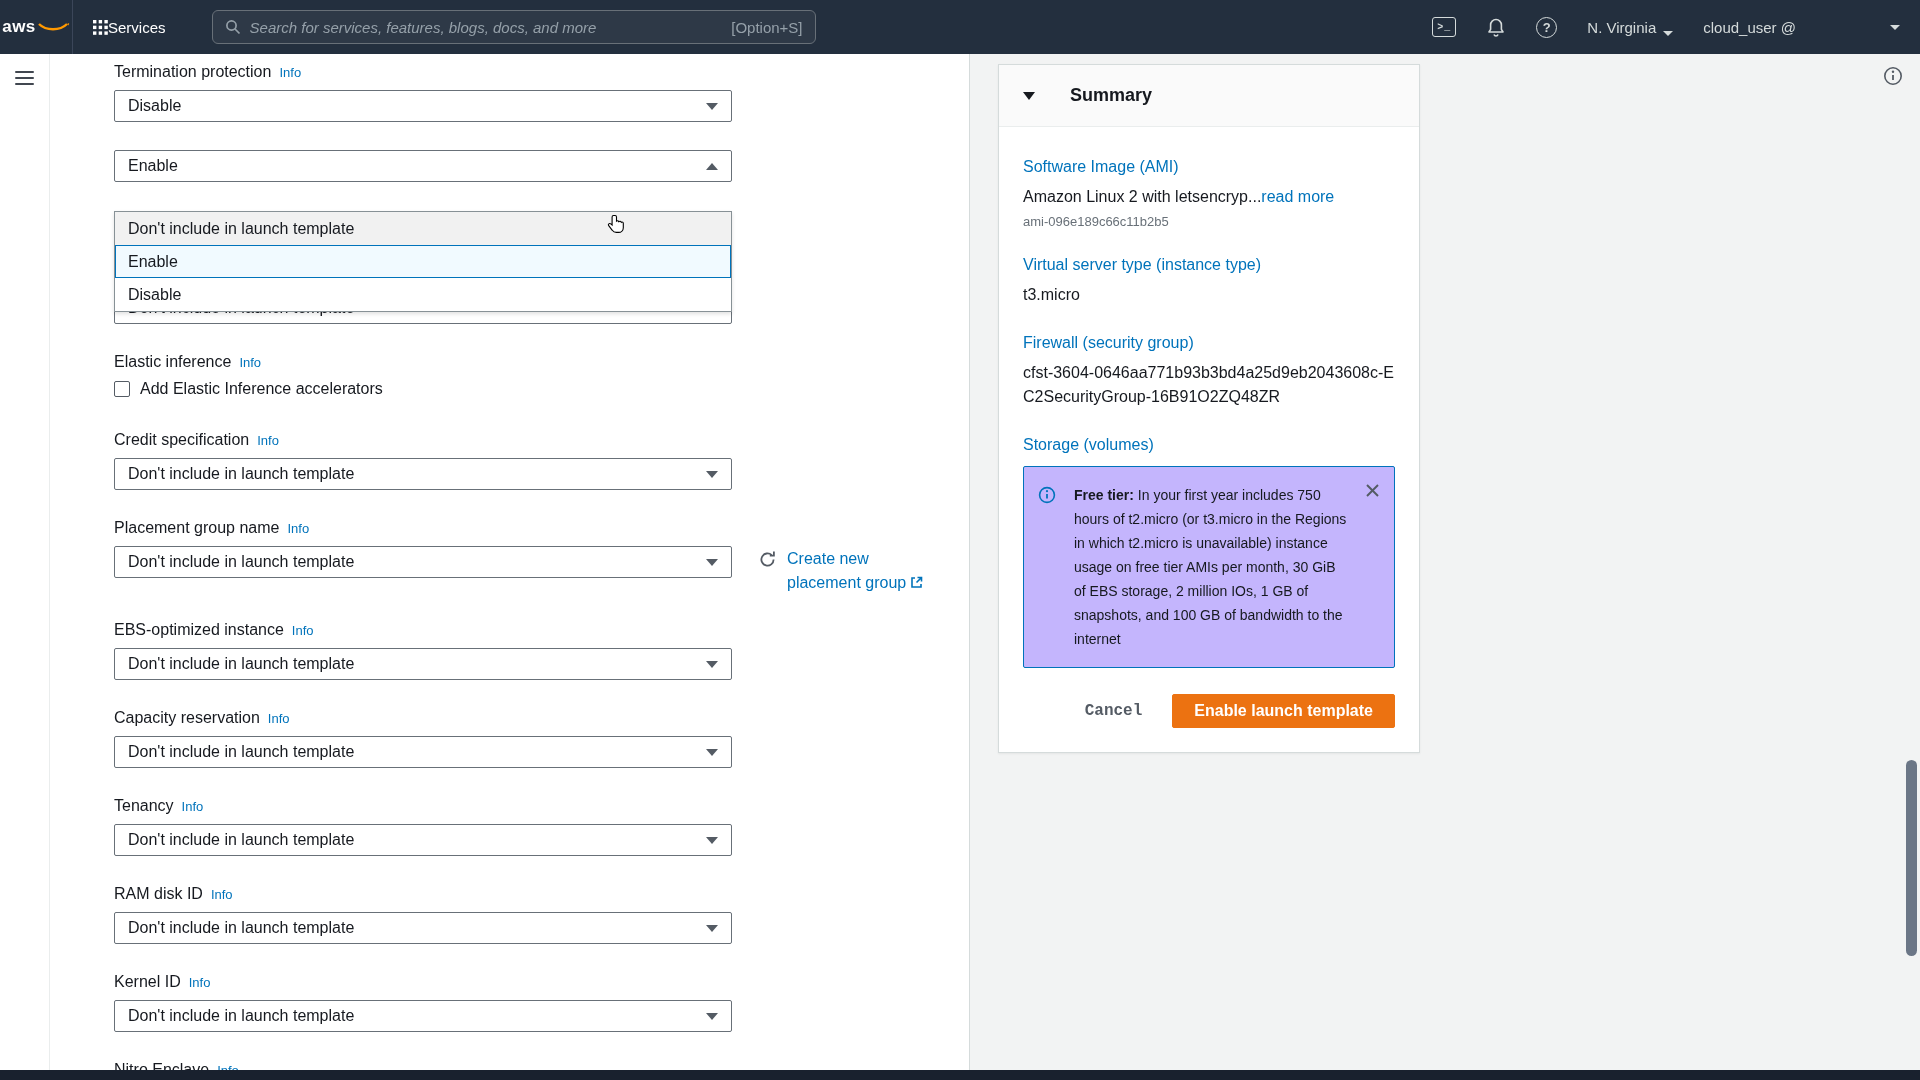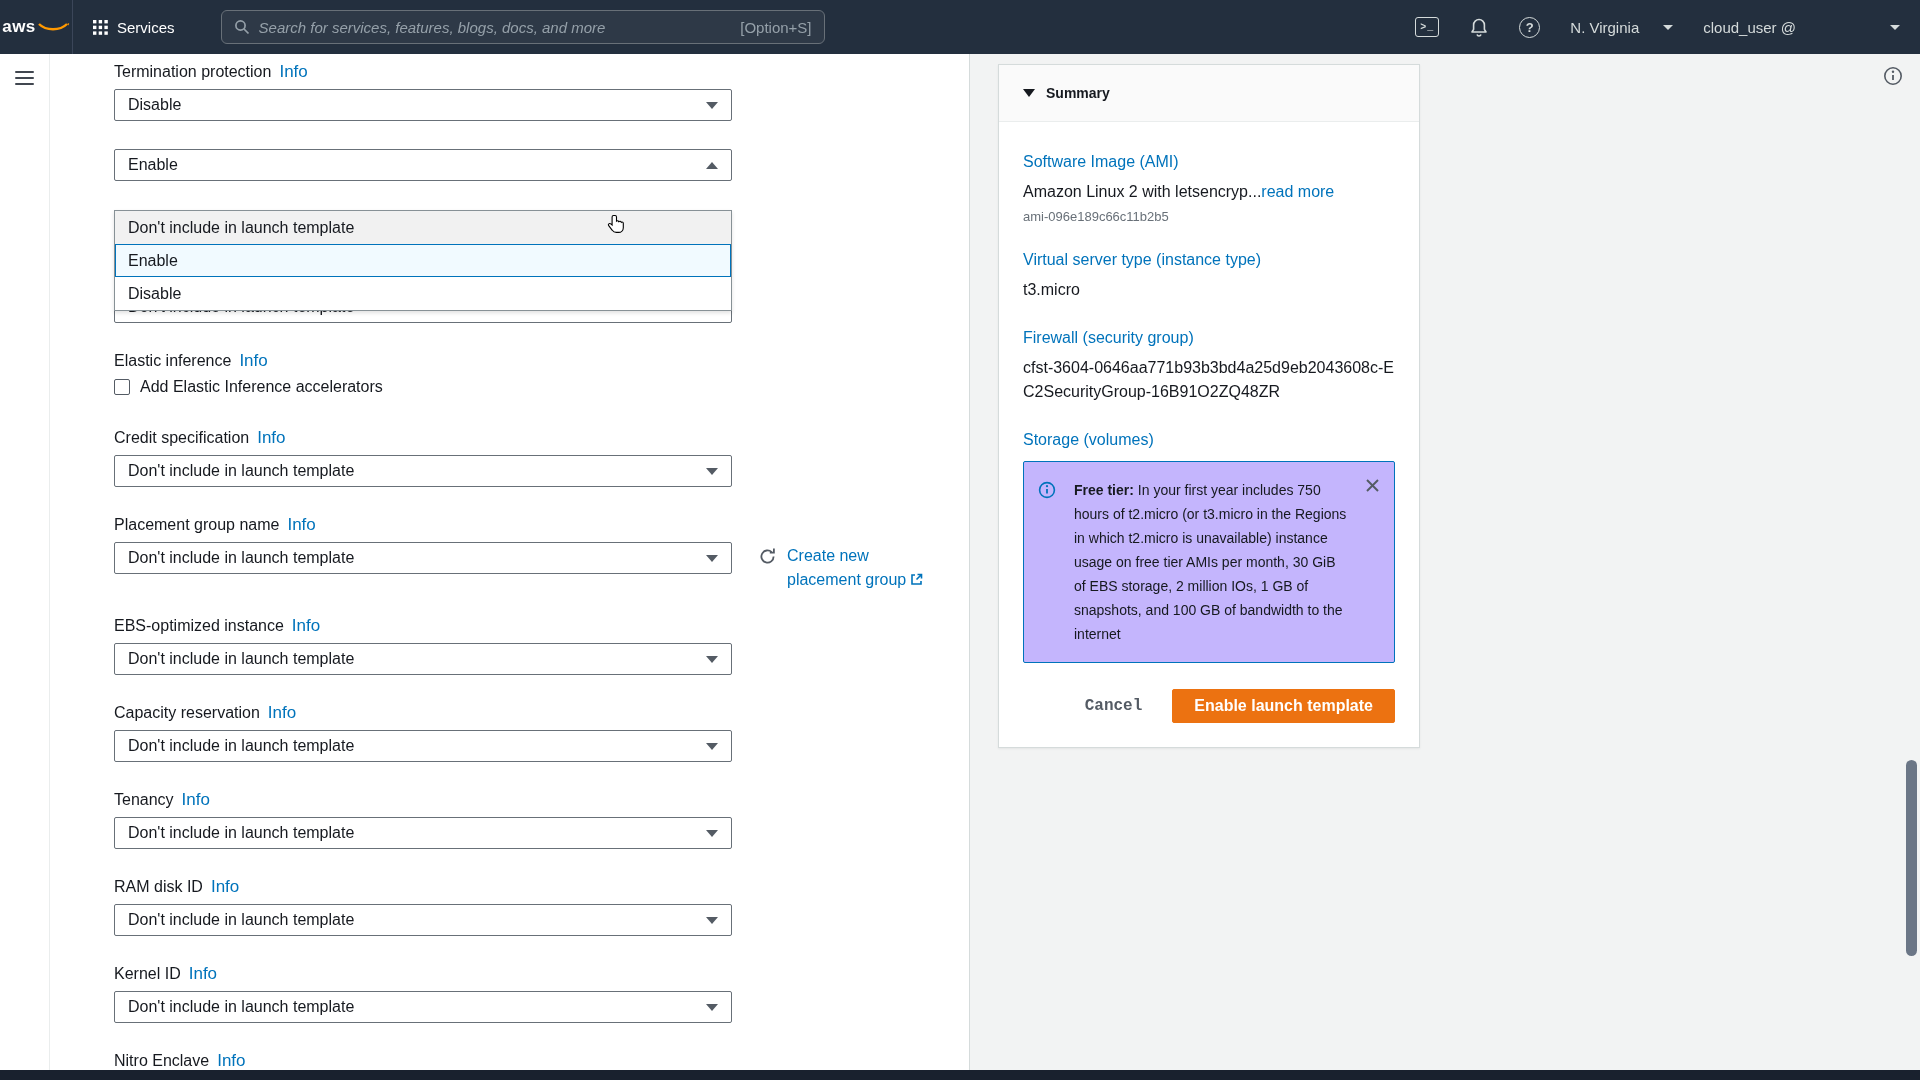--- a/index.html
+++ b/index.html
@@ -7,47 +7,47 @@
   body {
     font-family:"Liberation Sans","DejaVu Sans",sans-serif;
     background:#f2f3f3; color:#16191f; position:relative; overflow:hidden;
   }
   
   .topbar { position:absolute; top:0; left:0; right:0; height:54px; background:#232f3e;
             display:flex; align-items:center; z-index:60; }
   .logo-wrap { width:72px; display:flex; flex-direction:row; align-items:center; justify-content:center; cursor:pointer; }
   .logo-text { color:#fff; font-weight:bold; font-size:17px; letter-spacing:.5px; line-height:14px; }
   .tb-divider { width:1px; align-self:stretch; background:#3b4659; }
-  .services { display:flex; align-items:center; gap:9px; padding:0 20px; color:#fff; font-size:15px; cursor:pointer; }
+  .services { display:flex; align-items:center; padding:0 20px; color:#fff; font-size:15px; cursor:pointer; }
   .search-wrap { margin-left:26px; width:604px; height:34px; border:1px solid #687078; border-radius:6px;
                  display:flex; align-items:center; padding:0 12px; gap:9px; background:rgba(255,255,255,0.05); }
   .search-input { flex:1; background:transparent; border:0; outline:none; color:#eaeded; font-size:15px; font-style:italic; }
   .search-input::placeholder { color:#95a0a9; font-style:italic; }
   .shortcut { color:#95a0a9; font-size:15px; }
   .tb-right { margin-left:auto; display:flex; align-items:center; gap:30px; padding-right:20px; }
   .tb-icon { display:flex; align-items:center; justify-content:center; cursor:pointer; }
   .cloudshell { width:24px; height:20px; border:1.6px solid #d5dbdb; border-radius:3px; color:#d5dbdb;
                 font-size:10px; font-weight:bold; font-family:"Liberation Mono","DejaVu Sans Mono",monospace;
                 display:flex; align-items:center; justify-content:center; letter-spacing:1px; }
   .help-circle { width:21px; height:21px; border:1.6px solid #d5dbdb; border-radius:50%; color:#d5dbdb;
                  font-size:13px; font-weight:bold; display:flex; align-items:center; justify-content:center; }
-  .tb-text { color:#d5dbdb; font-size:15px; display:flex; align-items:center; gap:24px; cursor:pointer; }
+  .tb-text { color:#d5dbdb; font-size:15px; display:flex; align-items:flex-end; gap:7px; cursor:pointer; }
   .caret-down-w { width:0; height:0; border-left:5px solid transparent; border-right:5px solid transparent; border-top:5px solid #d5dbdb; }
   
   .side-strip { position:absolute; top:54px; left:0; width:50px; bottom:10px; background:#fff; border-right:1px solid #eaeded; z-index:5; }
   .hamburger { margin:17px auto 0; width:19px; cursor:pointer; }
   .hamburger span { display:block; height:2px; background:#414750; margin-bottom:4px; border-radius:1px; }
   .main { position:absolute; top:54px; left:50px; width:920px; bottom:10px; background:#fff;
           border-right:1px solid #d5dbdb; padding:8px 0 0 64px; overflow:hidden; }
   .right-area { position:absolute; top:54px; left:971px; right:0; bottom:10px; background:#f2f3f3; }
   .bottom-bar { position:absolute; left:0; right:0; bottom:0; height:10px; background:#19212e; z-index:70; }
   
   .field { width:618px; margin-bottom:28px; position:relative; }
   .field-label { font-size:16px; line-height:19px; margin-bottom:8px; color:#16191f; }
-  .info-link { color:#0073bb; font-size:17px; margin-left:8px; text-decoration:none; cursor:pointer; }
+  .info-link { color:#0073bb; font-size:13px; margin-left:8px; text-decoration:none; cursor:pointer; }
   .select { height:32px; border:1px solid #687078; border-radius:2px; background:#fff;
             display:flex; align-items:center; justify-content:space-between; padding:0 13px;
             font-size:16px; cursor:pointer; }
   .caret-down { width:0; height:0; border-left:6px solid transparent; border-right:6px solid transparent; border-top:7px solid #545b64; }
   .caret-up   { width:0; height:0; border-left:6px solid transparent; border-right:6px solid transparent; border-bottom:7px solid #545b64; }
   .field-cloudwatch { height:174px; margin-bottom:28px; }
   .dropdown-menu { position:absolute; top:61px; left:0; width:618px; background:#fff;
                    border:1px solid #879196; box-shadow:0 2px 4px rgba(0,0,0,.12); z-index:10; }
   .dd-option { height:33px; line-height:33px; padding:0 13px; font-size:16px; cursor:pointer; background:#fff; }
   .dd-option.hovered { background:#f1f1f1; }
@@ -59,21 +59,21 @@
   .field-placement { margin-bottom:42px; }
   .side-addon { position:absolute; left:644px; top:29px; width:190px; display:flex; gap:10px; align-items:flex-start; }
   .side-link { color:#0073bb; font-size:16px; line-height:24px; text-decoration:none; cursor:pointer; width:152px; }
   .ext-icon { display:inline-block; margin-left:4px; vertical-align:-1px; }
   
   .summary-card { position:absolute; left:998px; top:64px; width:422px; background:#fff;
                   border:1px solid #d5dbdb; box-shadow:0 1px 2px rgba(0,0,0,.06); z-index:8; }
   .summary-header { background:#fafafa; border-bottom:1px solid #eaeded; padding:20px 24px;
                     display:flex; align-items:center; gap:11px; }
   .tri-down { width:0; height:0; border-left:6px solid transparent; border-right:6px solid transparent; border-top:8px solid #16191f; cursor:pointer; }
-  .summary-title { font-size:14px; font-weight:bold; }
+  .summary-title { font-size:18px; font-weight:bold;margin-left:24px; }
   .summary-body { padding:30px 24px 0; }
   .sum-section { margin-bottom:26px; }
   .sum-heading { color:#0073bb; font-size:16px; line-height:19px; cursor:pointer; }
   .sum-value { margin-top:9px; font-size:16px; line-height:24px; word-break:break-all; }
   .sum-small { margin-top:5px; font-size:13px; color:#687078; }
   .read-more { color:#0073bb; cursor:pointer; }
   .free-tier { margin-top:12px; background:#c4b5fd; border:1px solid #0073bb; border-radius:2px;
                padding:16px 14px 16px 14px; display:flex; gap:18px; }
   .ft-text { font-size:14px; line-height:24px; width:292px; color:#16191f; }
   .ft-close { margin-left:auto; cursor:pointer; align-self:flex-start; }

